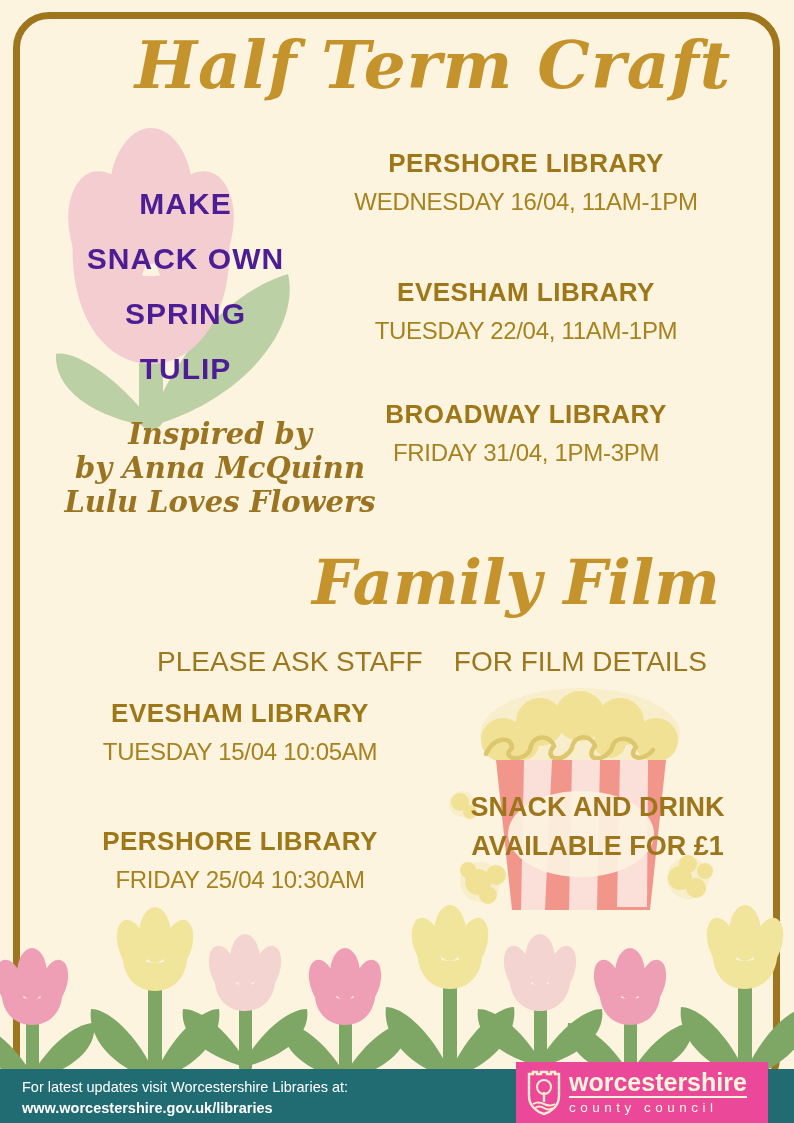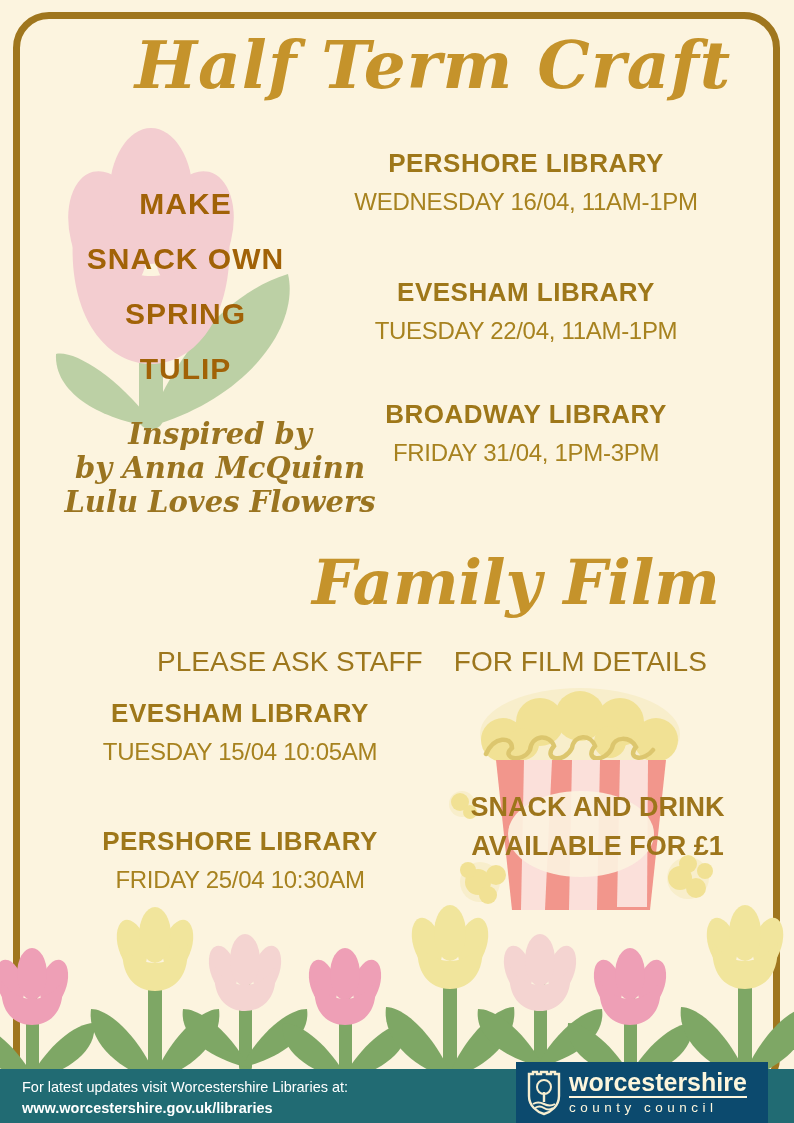--- a/index.html
+++ b/index.html
@@ -6,42 +6,42 @@
   body{width:794px;height:1123px;overflow:hidden;background:#fff;}
   #poster{position:relative;width:794px;height:1123px;background:#fcf4df;overflow:hidden;
           font-family:"Liberation Sans",sans-serif;}
   .frame{position:absolute;left:13px;top:12px;width:753px;height:1068px;
          border:7px solid #9f761e;border-radius:36px;z-index:1;}
   .script{font-family:"DejaVu Serif",serif;font-style:italic;font-weight:bold;padding-left:36px;}
   .title{position:absolute;left:0;top:26px;width:100%;text-align:center;margin:0;
          font-size:66px;color:#c5932b;letter-spacing:1px;z-index:3;}
   .big-tulip{position:absolute;left:46px;top:124px;z-index:2;}
   .craft-headline{position:absolute;left:28px;top:176px;width:315px;text-align:center;
-                  font-weight:bold;font-size:30px;line-height:55px;color:#a16207;
+                  font-weight:bold;font-size:30px;line-height:55px;color:#4c1d95;
                   letter-spacing:1px;z-index:3;}
   .inspired{position:absolute;left:14px;top:417px;width:340px;text-align:center;
             font-size:29px;line-height:34px;color:#9a7420;z-index:3;}
   .event{position:absolute;text-align:center;z-index:3;}
   .event .lib{font-weight:bold;font-size:26px;color:#9e7719;letter-spacing:.5px;}
   .event .when{font-size:24px;color:#a7821f;margin-top:9px;letter-spacing:-.3px;}
   .craft-col{left:260px;width:532px;}
   .film-col{left:30px;width:420px;}
   .film-title{position:absolute;left:160px;top:546px;width:640px;text-align:center;margin:0;
               font-size:62px;color:#c5932b;z-index:3;}
   .film-subtitle{position:absolute;left:122px;top:646px;width:620px;text-align:center;
                  font-size:28px;color:#9d771d;white-space:pre;z-index:3;}
   .popcorn{position:absolute;left:448px;top:682px;z-index:2;}
   .snack{position:absolute;left:440px;top:788px;width:315px;text-align:center;
          font-weight:bold;font-size:27px;line-height:39px;color:#9d751b;z-index:3;}
   .tulip-row{position:absolute;left:0;top:900px;z-index:4;}
   .footer{position:absolute;left:0;top:1069px;width:794px;height:54px;background:#216b73;z-index:5;}
   .footer-text{position:absolute;left:22px;top:8px;color:#ffffff;font-size:14.5px;line-height:21px;}
   .footer-text b{font-weight:normal;}
   .footer-text .l2{font-weight:bold;}
-  .logo{position:absolute;left:516px;top:1062px;width:252px;height:61px;background:#0c4a6e;
+  .logo{position:absolute;left:516px;top:1062px;width:252px;height:61px;background:#ec4899;
         z-index:6;display:flex;align-items:center;}
   .crest{margin-left:10px;flex:0 0 auto;}
   .logo-text{margin-left:7px;color:#fdf6dc;}
   .lt1{font-size:25px;font-weight:bold;text-transform:lowercase;line-height:25px;
        border-bottom:2px solid #fdf6dc;padding-bottom:1px;}
   .lt2{font-size:13.5px;letter-spacing:4.5px;margin-top:2px;}
 </style>
 </head>
 <body>
 

